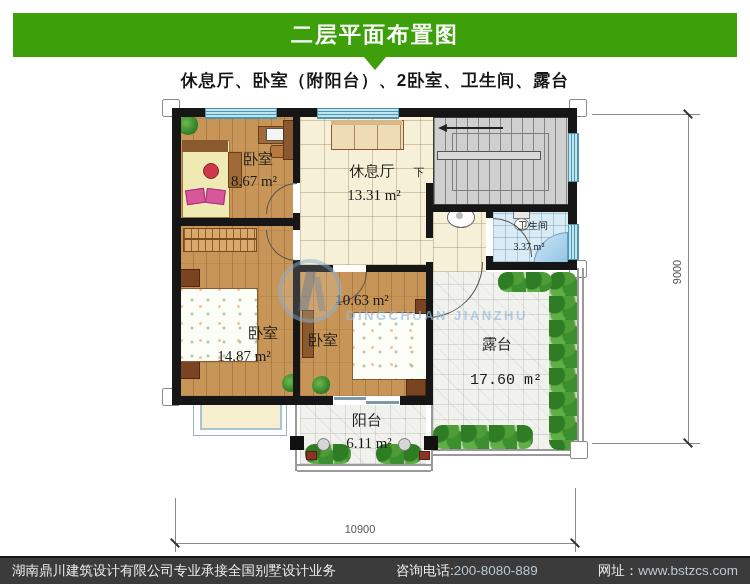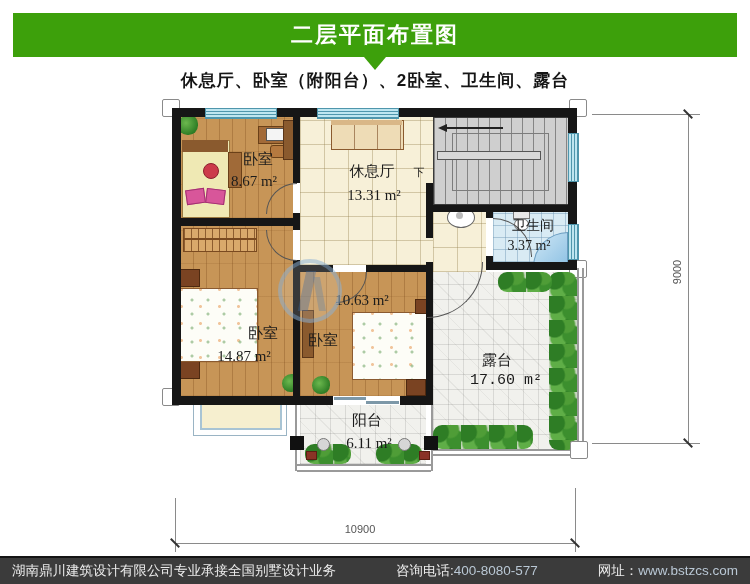--- a/index.html
+++ b/index.html
@@ -32,21 +32,21 @@
       repeating-linear-gradient(0deg,rgba(110,150,180,.45) 0 1px,transparent 1px 12px);}
   .tile-white{position:absolute;z-index:1;background-color:#f1f1ed;
     background-image:repeating-linear-gradient(90deg,rgba(0,0,0,.10) 0 1px,transparent 1px 15px),
       repeating-linear-gradient(0deg,rgba(0,0,0,.10) 0 1px,transparent 1px 15px),
       repeating-linear-gradient(45deg,rgba(0,0,0,.05) 0 1px,transparent 1px 15px);}
   .stairs{position:absolute;z-index:4;background-color:#cfcfcf;border:1px solid #3a3a3a;
     background-image:repeating-linear-gradient(90deg,#858585 0 1px,transparent 1px 11px);}
   .arc{position:absolute;z-index:18;}
   .lbl{position:absolute;font-family:"Liberation Serif",serif;font-size:15px;color:#1b1b1b;
     white-space:nowrap;transform:translate(-50%,-50%);z-index:22;}
-  .lbl.sm{font-size:14px;}
+  .lbl.sm{font-size:10px;}
   .dim{position:absolute;background:#8a8a8a;z-index:3;}
   .tick{position:absolute;width:12px;height:2px;background:#333;transform:rotate(45deg);z-index:4;}
   .dim-lbl{position:absolute;font-size:11px;color:#555;z-index:4;white-space:nowrap;
     transform:translate(-50%,-50%);}
   .furn{position:absolute;z-index:5;}
   .hedge{position:absolute;z-index:6;border-radius:9px;
     background-color:rgba(70,140,50,.25);
     background-image:
       radial-gradient(circle at 20% 30%,#2e7d25 0 34%,transparent 40%),
       radial-gradient(circle at 62% 18%,#4f9d37 0 30%,transparent 37%),
@@ -226,21 +226,21 @@
 <div class="lbl" style="left:258px;top:159px;">卧室</div>
 <div class="lbl" style="left:254px;top:181px;">8.67 m²</div>
 <div class="lbl" style="left:372px;top:171px;">休息厅</div>
 <div class="lbl" style="left:374px;top:195px;">13.31 m²</div>
 <div class="lbl sm" style="left:533px;top:226px;">卫生间</div>
 <div class="lbl sm" style="left:529px;top:246px;">3.37 m²</div>
 <div class="lbl" style="left:263px;top:333px;">卧室</div>
 <div class="lbl" style="left:244px;top:356px;">14.87 m²</div>
 <div class="lbl" style="left:323px;top:340px;">卧室</div>
 <div class="lbl" style="left:362px;top:300px;">10.63 m²</div>
-<div class="lbl" style="left:497px;top:360px;">露台</div>
+<div class="lbl" style="left:497px;top:344px;">露台</div>
 <div class="lbl" style="left:506px;top:380px;font-family:Liberation Mono, monospace;">17.60 m²</div>
 <div class="lbl" style="left:367px;top:420px;">阳台</div>
 <div class="lbl" style="left:369px;top:443px;">6.11 m²</div>
 
 <div class="dim" style="left:592px;top:114px;width:108px;height:1px;"></div>
 <div class="dim" style="left:592px;top:443px;width:108px;height:1px;"></div>
 <div class="dim" style="left:688px;top:114px;width:1px;height:330px;"></div>
 <div class="tick" style="left:682px;top:113px;"></div>
 <div class="tick" style="left:682px;top:442px;"></div>
 <div class="dim-lbl" style="left:677px;top:272px;transform:translate(-50%,-50%) rotate(-90deg);">9000</div>
@@ -249,19 +249,20 @@
 <div class="dim" style="left:175px;top:543px;width:401px;height:1px;"></div>
 <div class="tick" style="left:169px;top:542px;"></div>
 <div class="tick" style="left:569px;top:542px;"></div>
 <div class="dim-lbl" style="left:360px;top:529px;">10900</div>
 
 <div class="abs" id="watermark">
   <div class="abs" id="wm-circle">
     <div class="abs" id="wm-bar1"></div>
     <div class="abs" id="wm-bar2"></div>
   </div>
+  <div class="abs" id="wm-en">DINGCHUAN JIANZHU</div>
 </div>
 
 <div class="abs" id="footer">
   <span>湖南鼎川建筑设计有限公司专业承接全国别墅设计业务</span>
-  <span><span>咨询电话:</span><span class="accent">400-8080-577</span></span>
+  <span><span>咨询电话:</span><span class="accent">200-8080-889</span></span>
   <span><span>网址：</span><span class="accent">www.bstzcs.com</span></span>
 </div>
 
 </body></html>

